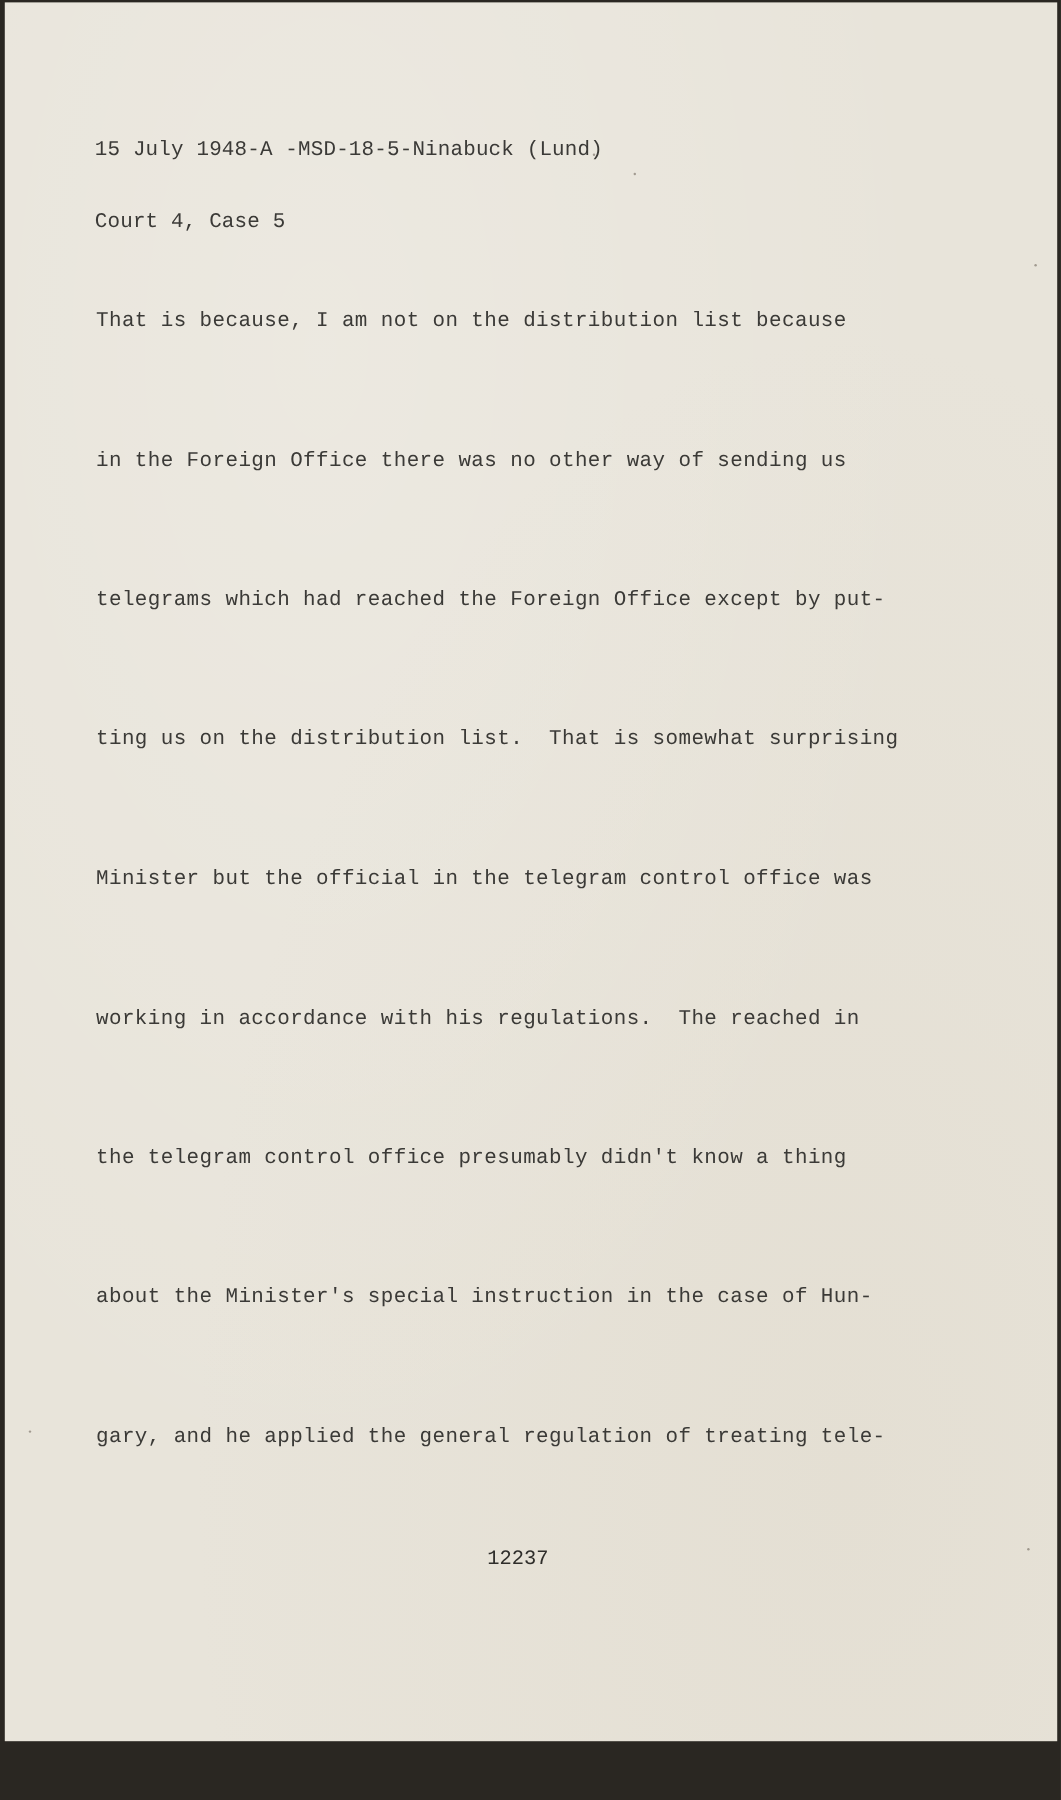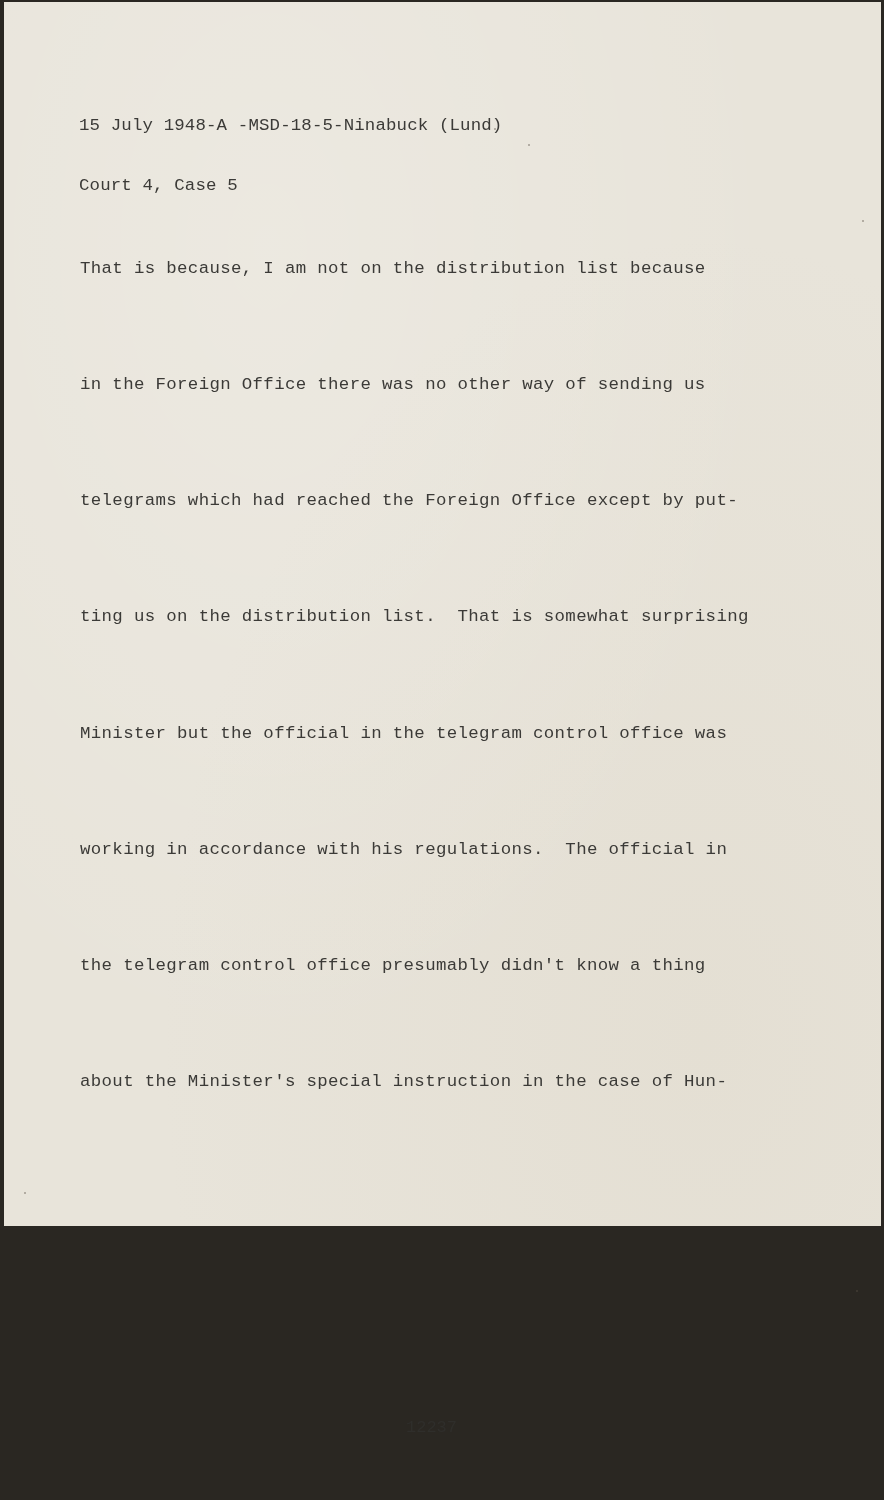--- a/index.html
+++ b/index.html
@@ -8,21 +8,21 @@
       width: 884px;
       height: 1500px;
       background: #2a2722;
       overflow: hidden;
     }
     .page {
       position: absolute;
       left: 4px;
       top: 2px;
       width: 877px;
-      height: 1224px;
+      height: 1449px;
       background: #e8e4da;
       background-image:
         radial-gradient(ellipse at 30% 20%, rgba(255,255,255,0.18), rgba(0,0,0,0) 60%),
         radial-gradient(ellipse at 80% 85%, rgba(210,200,180,0.18), rgba(0,0,0,0) 55%);
       font-family: "Liberation Mono", "DejaVu Sans Mono", monospace;
       color: #3b3a37;
     }
     .header {
       position: absolute;
       left: 75px;
@@ -39,21 +39,21 @@
       top: 170px;
       font-size: 17.4px;
       line-height: 38.75px;
       letter-spacing: 0.35px;
       white-space: pre;
     }
     .body .line { height: 38.75px; }
     .page-number {
       position: absolute;
       left: 402px;
-      top: 1416px;
+      top: 1288px;
       font-size: 17px;
       letter-spacing: 0px;
       color: #2f2e2b;
     }
     .speck {
       position: absolute;
       width: 2px;
       height: 2px;
       border-radius: 1px;
       background: rgba(90,80,70,0.5);
@@ -67,23 +67,24 @@
     <div>15 July 1948-A -MSD-18-5-Ninabuck (Lund)</div>
     <div>Court 4, Case 5</div>
   </div>
 
   <div class="body">
     <div class="line">That is because, I am not on the distribution list because</div>
     <div class="line">in the Foreign Office there was no other way of sending us</div>
     <div class="line">telegrams which had reached the Foreign Office except by put-</div>
     <div class="line">ting us on the distribution list.  That is somewhat surprising</div>
     <div class="line">Minister but the official in the telegram control office was</div>
-    <div class="line">working in accordance with his regulations.  The official in</div>
+    <div class="line">working in accordance with his regulations.  The reached in</div>
     <div class="line">the telegram control office presumably didn't know a thing</div>
     <div class="line">about the Minister's special instruction in the case of Hun-</div>
+    <div class="line">gary, and he applied the general regulation of treating tele-</div>
     
     
     
     
     
     
     
     
   </div>
 

